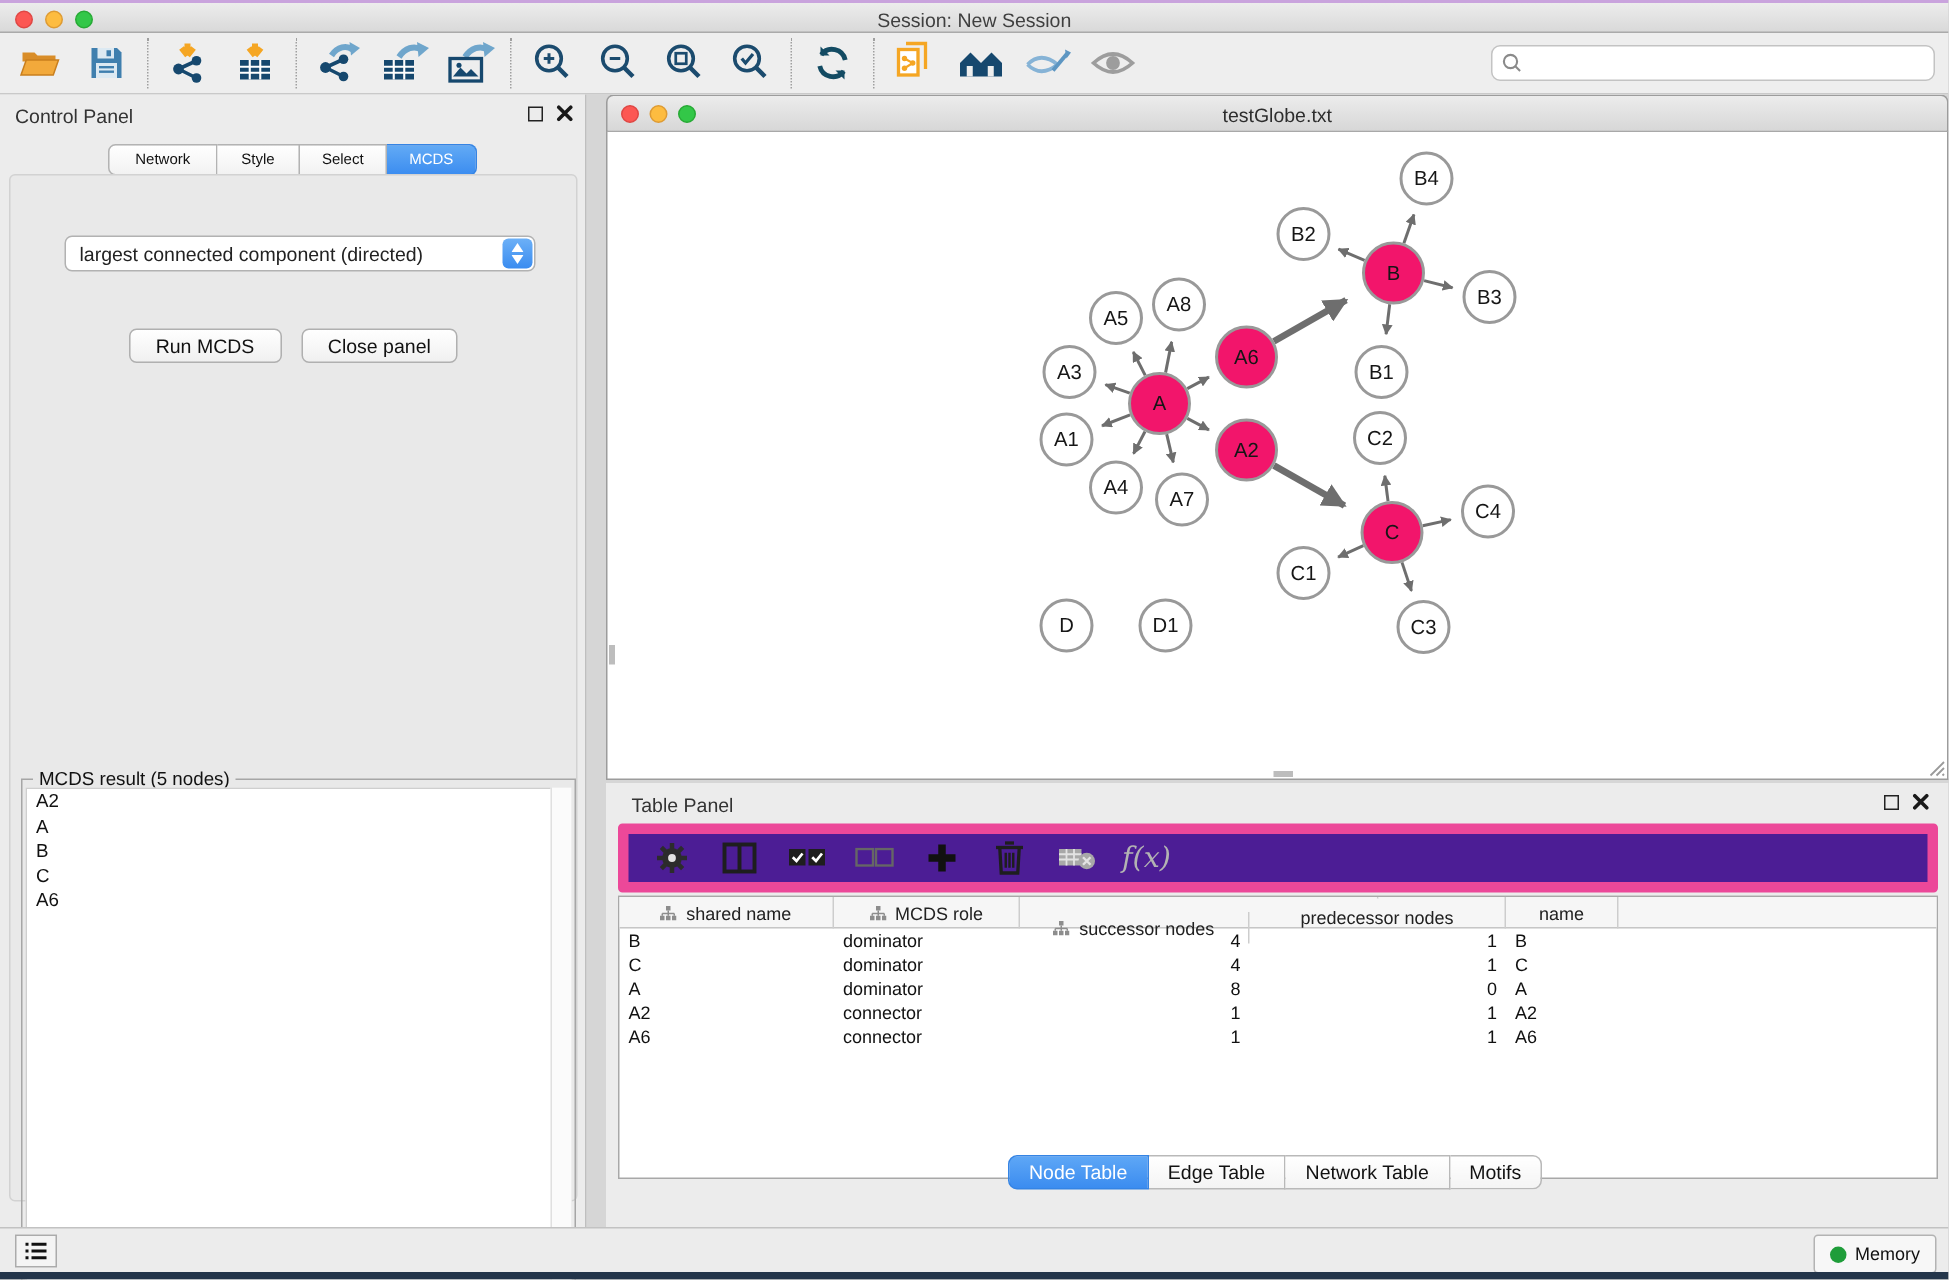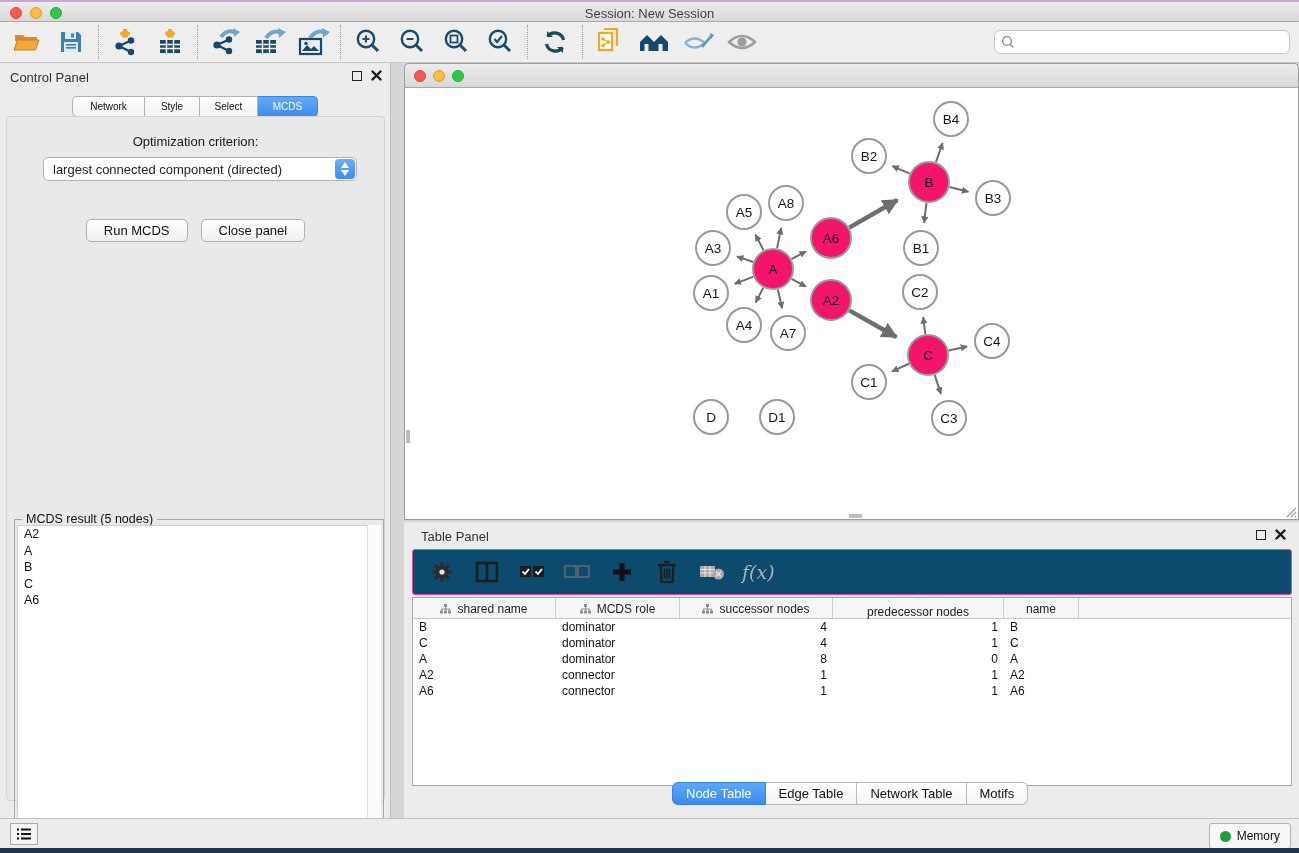--- a/index.html
+++ b/index.html
@@ -58,32 +58,32 @@
   .net-title { position:absolute; left:0; right:0; top:5px; text-align:center; font-size:13px; color:#2d2d2d; }
   .net-lights { position:absolute; left:9px; top:6px; display:flex; gap:7px; }
   .net-light { width:12px; height:12px; border-radius:50%; }
   .net-canvas { position:absolute; left:0; top:25px; width:895px; height:432px; background:#fff; border:1px solid #9c9c9c; border-top:none; }
   .grip { position:absolute; right:1px; bottom:1px; width:12px; height:12px; }
   .scroll-stub-v { position:absolute; left:1px; top:342px; width:4px; height:13px; background:#bdbdbd; }
   .scroll-stub-h { position:absolute; left:444px; bottom:1px; width:13px; height:4px; background:#bdbdbd; }
 
   
   .table-panel { position:absolute; left:404px; top:522px; width:895px; height:296px; background:#ececec; }
-  .tp-toolbar { position:absolute; left:8px; top:27px; width:880px; height:46px; background:#0c4a6e; border:1px solid #ec4899; border-radius:3px; display:flex; align-items:center; gap:15px; padding-left:14px; }
+  .tp-toolbar { position:absolute; left:8px; top:27px; width:880px; height:46px; background:#4c1d95; border:7px solid #ec4899; border-radius:3px; display:flex; align-items:center; gap:15px; padding-left:14px; }
   .tp-icon { width:30px; height:30px; display:flex; align-items:center; justify-content:center; }
   .fx-label { font-family:"DejaVu Serif","Liberation Serif",serif; font-style:italic; font-size:19px; color:#b3b3b3; }
 
   .data-table { position:absolute; left:8px; top:75px; width:880px; height:189px; background:#fff; border:1px solid #a8a8a8; }
   .dt-header { position:absolute; left:0; top:0; right:0; height:21px; background:#f6f6f6; border-bottom:1px solid #c6c6c6; display:flex; }
   .dt-hcell { height:21px; border-right:1px solid #cdcdcd; display:flex; align-items:center; justify-content:center; gap:6px; font-size:12px; color:#222; }
   .dt-rows { position:absolute; left:0; top:21px; right:0; bottom:0; }
   .dt-row { display:flex; height:16px; }
   .dt-cell { font-size:12px; color:#111; line-height:16px; padding:0 6px; white-space:nowrap; overflow:hidden; }
 
-  .bottom-tabs { position:absolute; left:268px; top:260px; display:flex;justify-content:space-between; }
+  .bottom-tabs { position:absolute; left:268px; top:248px; display:flex;justify-content:space-between; }
   .btab { height:23px; padding:0 13px; border:1px solid #b9b9b9; border-left:none; background:linear-gradient(#ffffff,#f4f4f4); font-size:13px; color:#111; display:flex; align-items:center; }
   .btab:first-child { border-left:1px solid #b9b9b9; border-radius:6px 0 0 6px; }
   .btab:last-child { border-radius:0 6px 6px 0; }
   .btab.active { background:linear-gradient(#5ea7f6,#3b8cf0); border-color:#3584e4; color:#fff; }
 
   
   .statusbar { position:absolute; left:0; top:818px; width:1299px; height:30px; background:#ececec; border-top:1px solid #c2c2c2; }
   .list-btn { position:absolute; left:10px; top:4px; width:28px; height:22px; background:#f4f4f4; border:1px solid #ababab; display:flex; align-items:center; justify-content:center; }
   .memory-btn { position:absolute; right:8px; top:4px; height:22px; padding:12px 10px; background:#f7f7f7; border:1px solid #b3b3b3; border-radius:3px; display:flex; align-items:center; gap:6px; font-size:12px; color:#111; }
   .mem-dot { width:11px; height:11px; border-radius:50%; background:#1f9d3a; }
@@ -271,21 +271,20 @@
     </div>
 
     <div class="cp-tabs" id="cp-tabs">
         <div class="seg" style="width: 73px;">Network</div>
         <div class="seg" style="width: 55px; text-align: center;">Style</div>
         <div class="seg" style="width: 58px;">Select</div>
         <div class="seg active" style="width: 60px;">MCDS</div>
       </div>
 
     <div class="cp-body">
-      <div class="opt-label">Optimization criterion:</div>
       <div class="opt-select">
         <span>largest connected component (directed)</span>
         <div class="opt-stepper">
           <svg width="8" height="6" viewBox="0 0 8 6">
               <path d="M4 0l4 6H0z" fill="#fff"></path>
             </svg>
           <svg width="8" height="6" viewBox="0 0 8 6">
               <path d="M4 6L0 0h8z" fill="#fff"></path>
             </svg>
         </div>
@@ -309,20 +308,21 @@
     </div>
   </div>
 
   <div class="net-window">
     <div class="net-titlebar">
       <div class="net-lights">
         <div class="net-light" style="background:#fc5753;border:1px solid #df4744;"></div>
         <div class="net-light" style="background:#fdbc40;border:1px solid #de9b33;"></div>
         <div class="net-light" style="background:#33c748;border:1px solid #27aa35;"></div>
       </div>
+      <div class="net-title">testGlobe.txt</div>
     </div>
     <div class="net-canvas">
       <svg id="graph-svg" width="893" height="430">
         <defs>
           <marker id="arrowhead" viewBox="0 0 10 10" refX="9" refY="5" markerWidth="3.6" markerHeight="3.6" orient="auto">
             <path d="M0 0L10 5L0 10z" fill="#6e6e6e"></path>
           </marker>
         </defs>
         <g id="edges-layer">
             <line x1="348.17897451631364" y1="174.06264108070977" x2="331.97400225169685" y2="168.3909007880939" stroke="#6e6e6e" stroke-width="2" marker-end="url(#arrowhead)"></line>
@@ -520,21 +520,21 @@
           <div class="dt-hcell" style="width: 124px;">
             <svg width="11" height="10" viewBox="0 0 11 10">
               <rect x="4" y="0" width="3" height="3" fill="#8d8d8d"></rect>
               <path d="M5.5 3v2M1.5 5h8M1.5 5v1.5M5.5 5v1.5M9.5 5v1.5" stroke="#8d8d8d" stroke-width="1"></path>
               <rect x="0" y="6.5" width="3" height="3" fill="#8d8d8d"></rect>
               <rect x="4" y="6.5" width="3" height="3" fill="#8d8d8d"></rect>
               <rect x="8" y="6.5" width="3" height="3" fill="#8d8d8d"></rect>
             </svg>
             <span>MCDS role</span>
           </div>
-          <div class="dt-hcell" style="width: 153px;">
+          <div class="dt-hcell" style="width: 153px; margin-top: 10px;">
             <svg width="11" height="10" viewBox="0 0 11 10">
               <rect x="4" y="0" width="3" height="3" fill="#8d8d8d"></rect>
               <path d="M5.5 3v2M1.5 5h8M1.5 5v1.5M5.5 5v1.5M9.5 5v1.5" stroke="#8d8d8d" stroke-width="1"></path>
               <rect x="0" y="6.5" width="3" height="3" fill="#8d8d8d"></rect>
               <rect x="4" y="6.5" width="3" height="3" fill="#8d8d8d"></rect>
               <rect x="8" y="6.5" width="3" height="3" fill="#8d8d8d"></rect>
             </svg>
             <span>successor nodes</span>
           </div>
           <div class="dt-hcell" style="width: 171px; flex-direction: column;">

